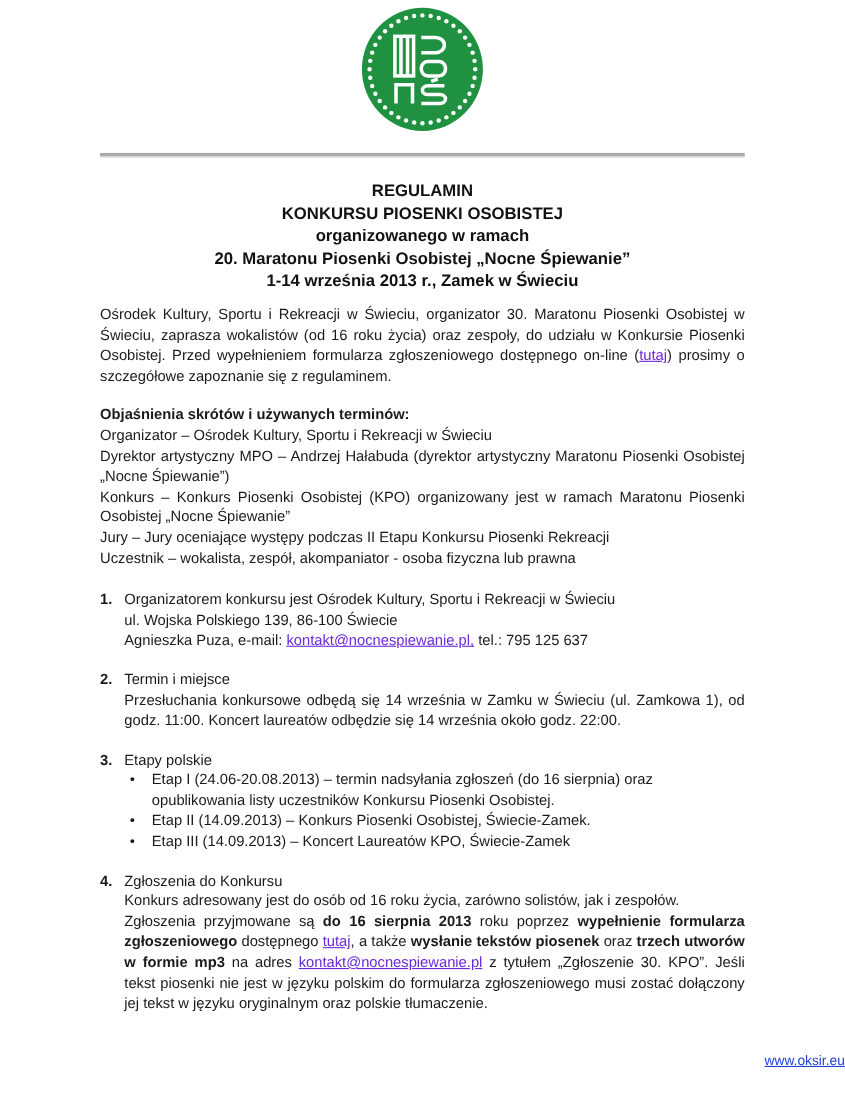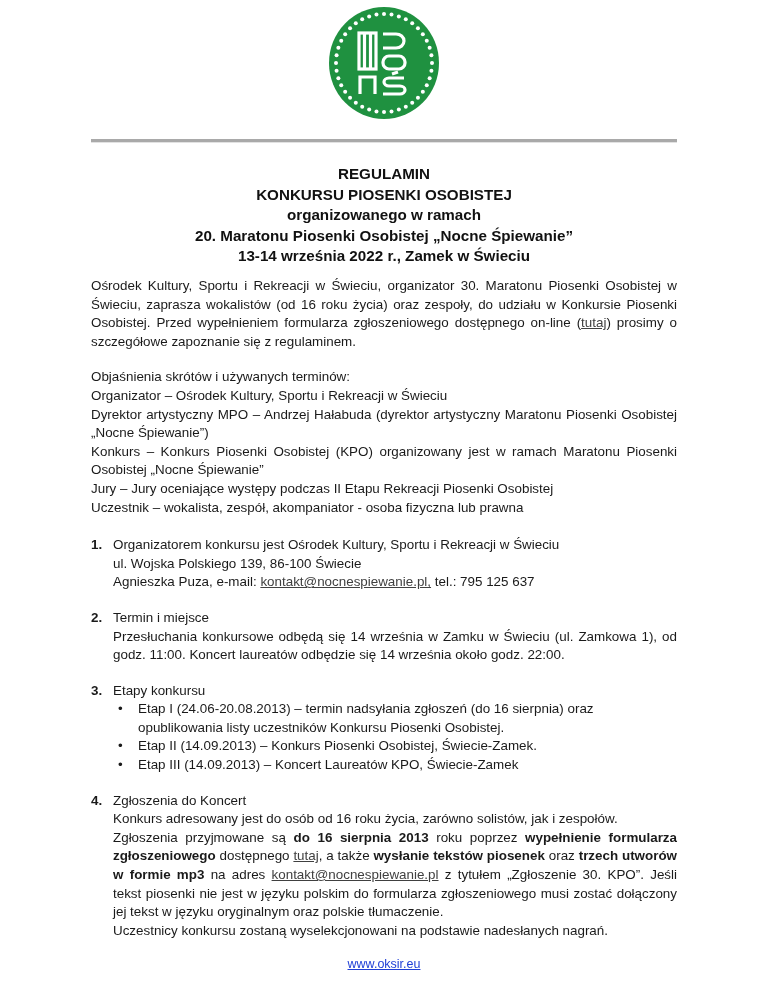--- a/index.html
+++ b/index.html
@@ -51,26 +51,26 @@
       font-size: 13.4px;
       line-height: 18.6px;
       color: #1a1a1a;
     }
     .justify {
       text-align: justify;
       text-align-last: left;
     }
     p { margin: 0; }
     a.link {
-      color: #404040;
+      color: #6d28d9;
       text-decoration: underline;
     }
     b { font-weight: bold; }
     .intro { margin-bottom: 17px; }
-    .terms-heading { font-weight: normal; }
+    .terms-heading { font-weight: bold; }
     .terms { margin-bottom: 19px; }
     .section {
       position: relative;
       padding-left: 22px;
       margin-bottom: 17px;
     }
     .section .num {
       position: absolute;
       left: 0;
       top: 0;
@@ -89,21 +89,21 @@
     ul.bullets li .bullet {
       position: absolute;
       left: 5px;
       top: 0;
     }
     .footer {
       position: absolute;
       left: 0;
       top: 957px;
       width: 768px;
-      text-align: center;
+      text-align: right;
       font-size: 12.5px;
     }
     .footer a {
       color: #1f3fd6;
       text-decoration: underline;
     }
   </style>
 </head>
 <body>
 
@@ -168,63 +168,62 @@
   </g>
 </svg>
 
 <div class="rule"></div>
 
 <div class="title-block">
   <div>REGULAMIN</div>
   <div>KONKURSU PIOSENKI OSOBISTEJ</div>
   <div>organizowanego w ramach</div>
   <div>20. Maratonu Piosenki Osobistej „Nocne Śpiewanie”</div>
-  <div>13-14 września 2022 r., Zamek w Świeciu</div>
+  <div>1-14 września 2013 r., Zamek w Świeciu</div>
 </div>
 
 <div class="content">
 
   <p class="intro justify"><span>Ośrodek Kultury, Sportu i Rekreacji w Świeciu, organizator 30. Maratonu Piosenki Osobistej w Świeciu, zaprasza wokalistów (od 16 roku życia) oraz zespoły, do udziału w Konkursie Piosenki Osobistej. Przed wypełnieniem formularza zgłoszeniowego dostępnego on-line (</span><a class="link" href="#">tutaj</a><span>) prosimy o szczegółowe zapoznanie się z regulaminem.</span></p>
 
   <div class="terms">
     <p class="terms-heading">Objaśnienia skrótów i używanych terminów:</p>
     <p class="justify">Organizator – Ośrodek Kultury, Sportu i Rekreacji w Świeciu</p>
     <p class="justify">Dyrektor artystyczny MPO – Andrzej Hałabuda (dyrektor artystyczny Maratonu Piosenki Osobistej „Nocne Śpiewanie”)</p>
     <p class="justify">Konkurs – Konkurs Piosenki Osobistej (KPO) organizowany jest w ramach Maratonu Piosenki Osobistej „Nocne Śpiewanie”</p>
-    <p class="justify">Jury – Jury oceniające występy podczas II Etapu Rekreacji Piosenki Osobistej</p>
+    <p class="justify">Jury – Jury oceniające występy podczas II Etapu Konkursu Piosenki Rekreacji</p>
     <p class="justify">Uczestnik – wokalista, zespół, akompaniator - osoba fizyczna lub prawna</p>
   </div>
 
   <div class="section">
     <span class="num">1.</span>
     <p class="heading">Organizatorem konkursu jest Ośrodek Kultury, Sportu i Rekreacji w Świeciu</p>
     <p>ul. Wojska Polskiego 139, 86-100 Świecie</p>
     <p><span>Agnieszka Puza, e-mail: </span><a class="link" href="#">kontakt@nocnespiewanie.pl,</a><span> tel.: 795 125 637</span></p>
   </div>
 
   <div class="section">
     <span class="num">2.</span>
     <p class="heading">Termin i miejsce</p>
     <p class="justify">Przesłuchania konkursowe odbędą się 14 września w Zamku w Świeciu (ul. Zamkowa 1), od godz. 11:00. Koncert laureatów odbędzie się 14 września około godz. 22:00.</p>
   </div>
 
   <div class="section">
     <span class="num">3.</span>
-    <p class="heading">Etapy konkursu</p>
+    <p class="heading">Etapy polskie</p>
     <ul class="bullets">
       <li><span class="bullet">•</span><span>Etap I (24.06-20.08.2013) – termin nadsyłania zgłoszeń (do 16 sierpnia) oraz opublikowania listy uczestników Konkursu Piosenki Osobistej.</span></li>
       <li><span class="bullet">•</span><span>Etap II (14.09.2013) – Konkurs Piosenki Osobistej, Świecie-Zamek.</span></li>
       <li><span class="bullet">•</span><span>Etap III (14.09.2013) – Koncert Laureatów KPO, Świecie-Zamek</span></li>
     </ul>
   </div>
 
   <div class="section">
     <span class="num">4.</span>
-    <p class="heading">Zgłoszenia do Koncert</p>
+    <p class="heading">Zgłoszenia do Konkursu</p>
     <p>Konkurs adresowany jest do osób od 16 roku życia, zarówno solistów, jak i zespołów.</p>
     <p class="justify"><span>Zgłoszenia przyjmowane są </span><b>do 16 sierpnia 2013</b><span> roku poprzez </span><b>wypełnienie formularza zgłoszeniowego</b><span> dostępnego </span><a class="link" href="#">tutaj</a><span>, a także </span><b>wysłanie tekstów piosenek</b><span> oraz </span><b>trzech utworów w formie mp3</b><span> na adres </span><a class="link" href="#">kontakt@nocnespiewanie.pl</a><span> z tytułem „Zgłoszenie 30. KPO”. Jeśli tekst piosenki nie jest w języku polskim do formularza zgłoszeniowego musi zostać dołączony jej tekst w języku oryginalnym oraz polskie tłumaczenie.</span></p>
-    <p>Uczestnicy konkursu zostaną wyselekcjonowani na podstawie nadesłanych nagrań.</p>
   </div>
 </div>
 
 <div class="footer">
   <a href="#">www.oksir.eu</a>
 </div>
 
 </body></html>

